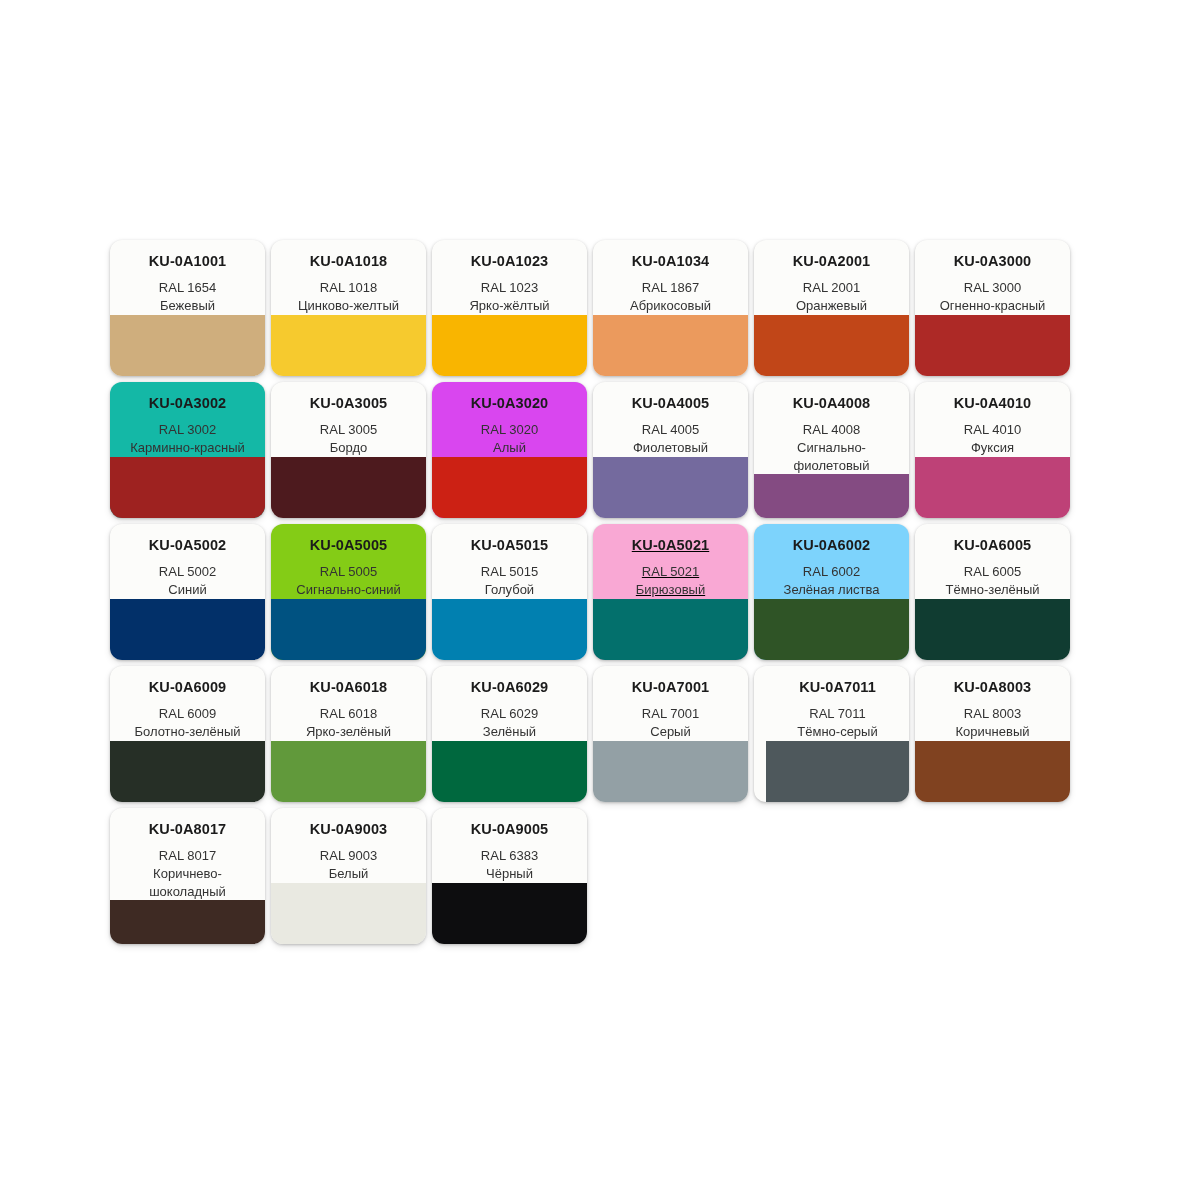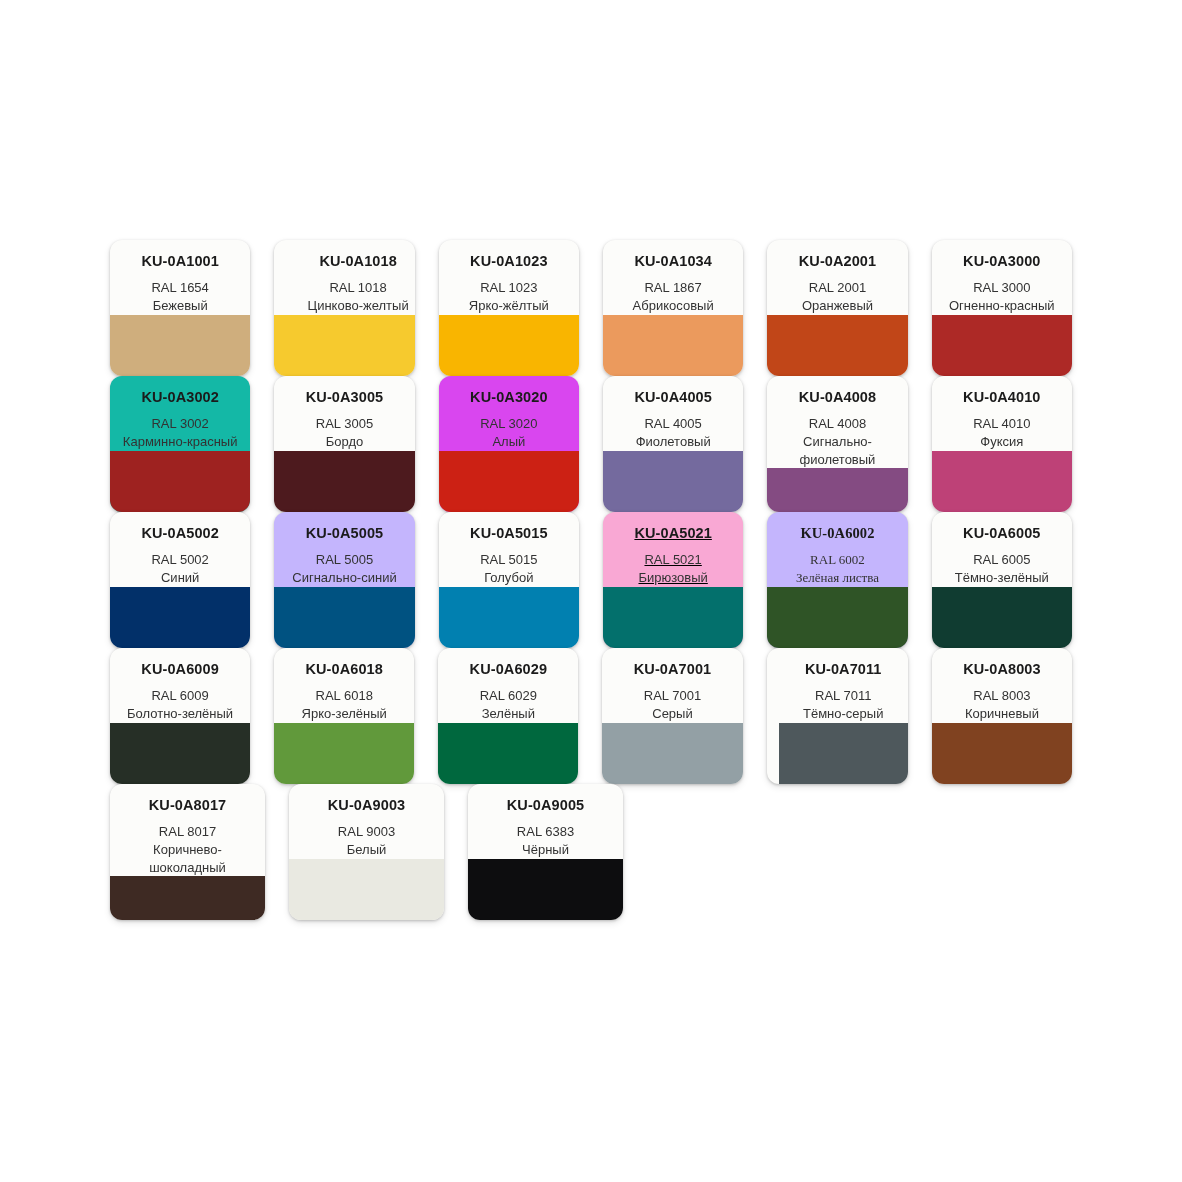--- a/index.html
+++ b/index.html
@@ -17,22 +17,22 @@
 
   #palette-board {
     position: absolute;
     left: 110px;
     top: 240px;
     width: 962px;
   }
 
   .swatch-row {
     display: flex;
-    gap: 24px;
-    margin-bottom: 0;
+    gap: 6px;
+    margin-bottom: 6px;
   }
 
   .swatch-card {
     width: 155px;
     height: 136px;
     background: #fcfcfa;
     border-radius: 12px;
     box-shadow: 0 1px 3px rgba(0,0,0,0.22), 0 3px 7px rgba(0,0,0,0.10);
     overflow: hidden;
     display: flex;
@@ -82,21 +82,21 @@
 <div id="palette-board">
     <div class="swatch-row">
       <div class="swatch-card" style="background-color: rgb(252, 252, 250);">
         <div class="swatch-text">
           <div class="swatch-code">KU-0A1001</div>
           <div class="swatch-ral">RAL 1654</div>
           <div class="swatch-name">Бежевый</div>
         </div>
         <div class="swatch-color" style="background-color: rgb(207, 174, 125);"></div>
       </div>
-      <div class="swatch-card" style="background-color: rgb(252, 252, 250); align-items: flex-end;">
+      <div class="swatch-card" style="background-color: rgb(252, 252, 250);">
         <div class="swatch-text">
           <div class="swatch-code">KU-0A1018</div>
           <div class="swatch-ral">RAL 1018</div>
           <div class="swatch-name">Цинково-желтый</div>
         </div>
         <div class="swatch-color" style="background-color: rgb(246, 202, 46);"></div>
       </div>
       <div class="swatch-card" style="background-color: rgb(252, 252, 250);">
         <div class="swatch-text">
           <div class="swatch-code">KU-0A1023</div>
@@ -183,21 +183,21 @@
     </div>
     <div class="swatch-row">
       <div class="swatch-card" style="background-color: rgb(252, 252, 250);">
         <div class="swatch-text">
           <div class="swatch-code">KU-0A5002</div>
           <div class="swatch-ral">RAL 5002</div>
           <div class="swatch-name">Синий</div>
         </div>
         <div class="swatch-color" style="background-color: rgb(2, 48, 105);"></div>
       </div>
-      <div class="swatch-card" style="background-color: #c4b5fd; justify-content: space-between;">
+      <div class="swatch-card" style="background-color: #84cc16; justify-content: space-between;">
         <div class="swatch-text">
           <div class="swatch-code">KU-0A5005</div>
           <div class="swatch-ral">RAL 5005</div>
           <div class="swatch-name">Сигнально-синий</div>
         </div>
         <div class="swatch-color" style="background-color: rgb(0, 82, 129);"></div>
       </div>
       <div class="swatch-card" style="background-color: rgb(252, 252, 250);">
         <div class="swatch-text">
           <div class="swatch-code">KU-0A5015</div>
@@ -207,21 +207,21 @@
         <div class="swatch-color" style="background-color: rgb(1, 128, 176);"></div>
       </div>
       <div class="swatch-card" style="background-color: #f9a8d4; text-decoration: underline;">
         <div class="swatch-text">
           <div class="swatch-code">KU-0A5021</div>
           <div class="swatch-ral">RAL 5021</div>
           <div class="swatch-name">Бирюзовый</div>
         </div>
         <div class="swatch-color" style="background-color: rgb(3, 112, 108);"></div>
       </div>
-      <div class="swatch-card" style="background-color: #c4b5fd; font-family: Liberation Serif, serif;">
+      <div class="swatch-card" style="background-color: #7dd3fc;">
         <div class="swatch-text">
           <div class="swatch-code">KU-0A6002</div>
           <div class="swatch-ral">RAL 6002</div>
           <div class="swatch-name">Зелёная листва</div>
         </div>
         <div class="swatch-color" style="background-color: rgb(47, 84, 38);"></div>
       </div>
       <div class="swatch-card" style="background-color: rgb(252, 252, 250);">
         <div class="swatch-text">
           <div class="swatch-code">KU-0A6005</div>

